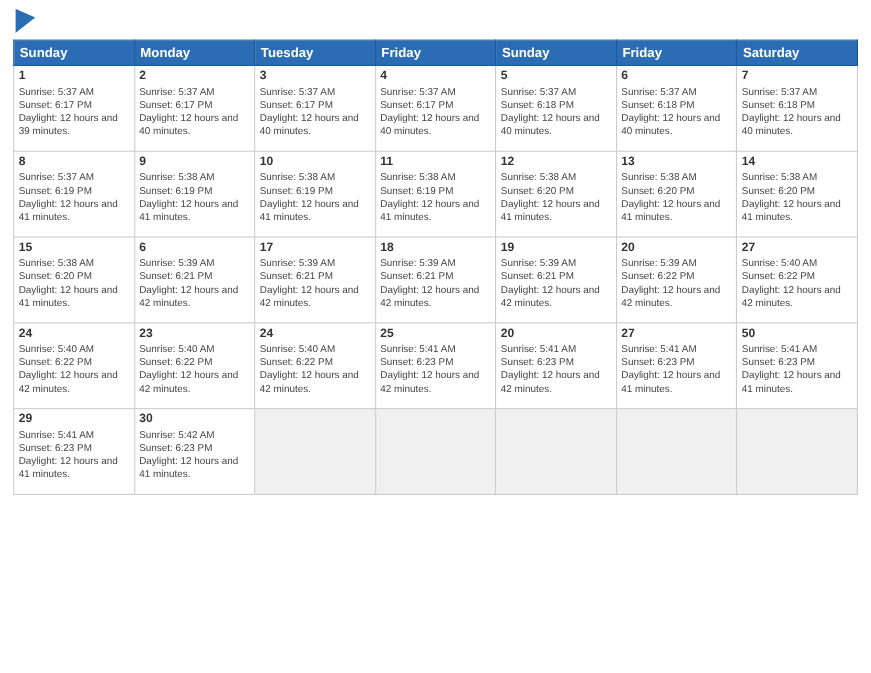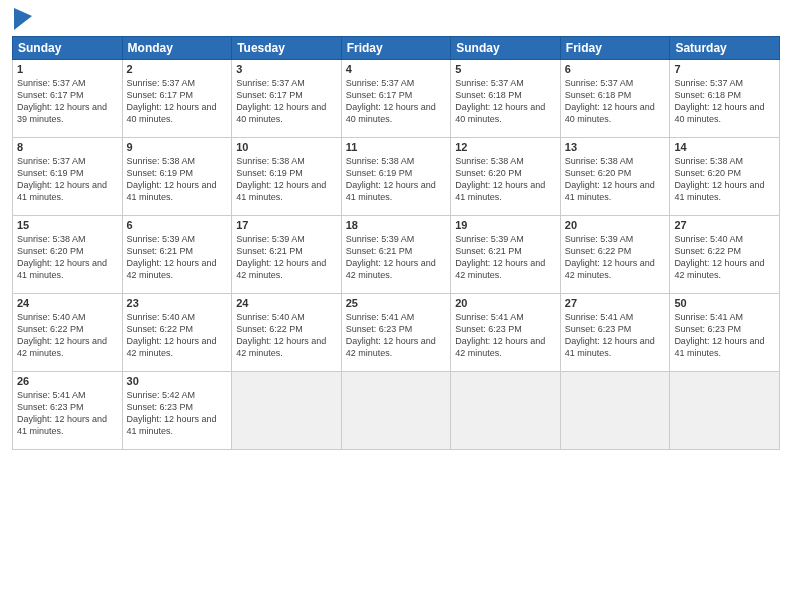--- a/index.html
+++ b/index.html
@@ -302,21 +302,21 @@
           </td>
           <td>
             <span class="day-num">50</span>
             <div class="day-info">Sunrise: 5:41 AM
 Sunset: 6:23 PM
 Daylight: 12 hours and 41 minutes.</div>
           </td>
         </tr>
         <tr>
           <td>
-            <span class="day-num">26</span>
+            <span class="day-num">29</span>
             <div class="day-info">Sunrise: 5:41 AM
 Sunset: 6:23 PM
 Daylight: 12 hours and 41 minutes.</div>
           </td>
           <td>
             <span class="day-num">30</span>
             <div class="day-info">Sunrise: 5:42 AM
 Sunset: 6:23 PM
 Daylight: 12 hours and 41 minutes.</div>
           </td>

